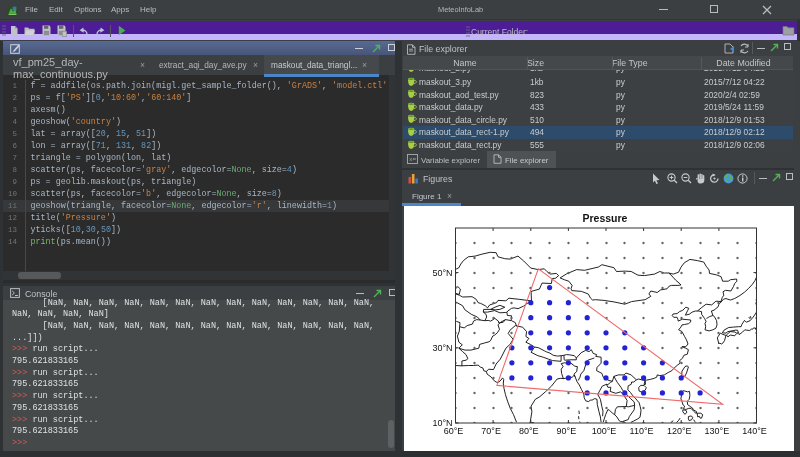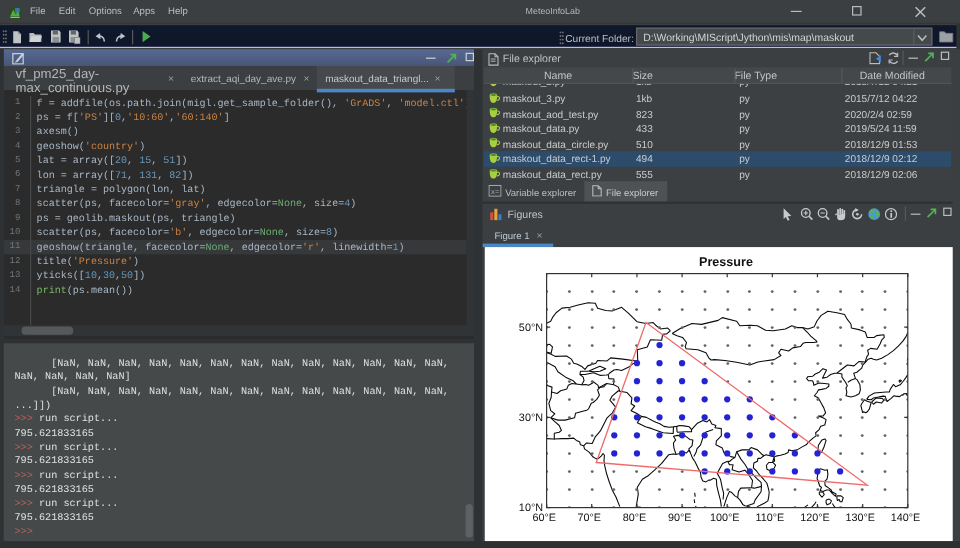--- a/index.html
+++ b/index.html
@@ -23,21 +23,21 @@
   <div class="abs" style="left:111px;top:5px;font-size:8px">Apps</div>
   <div class="abs" style="left:140px;top:5px;font-size:8px">Help</div>
   <div class="abs" style="left:438px;top:5px;font-size:7.4px;color:#b5b8ba">MeteoInfoLab</div>
   <div class="abs" style="left:659px;top:9px;width:9px;height:1.4px;background:#b9bcbe"></div>
   <div class="abs" style="left:710px;top:5px;width:8px;height:8px;border:1.3px solid #b9bcbe"></div>
   <svg class="hic" style="left:762px;top:5px" width="10" height="10" viewBox="0 0 10 10">
       <path d="M1 1 L9 9 M9 1 L1 9" stroke="#b9bcbe" stroke-width="1.3"></path>
     </svg>
 </div>
 
-<div class="abs" style="left:0;top:21px;width:800px;height:19px;background:#0f172a;border-bottom:1px solid #c4b5fd">
+<div class="abs" style="left:0;top:21px;width:800px;height:19px;background:#4c1d95;border-bottom:6px solid #c4b5fd">
   <svg class="hic" style="left:2px;top:3px" width="4" height="13" viewBox="0 0 4 13">
       <g fill="#6a6e70">
         <circle cx="1" cy="2" r="0.8"></circle>
         <circle cx="1" cy="5" r="0.8"></circle>
         <circle cx="1" cy="8" r="0.8"></circle>
         <circle cx="1" cy="11" r="0.8"></circle>
         <circle cx="3" cy="2" r="0.8"></circle>
         <circle cx="3" cy="5" r="0.8"></circle>
         <circle cx="3" cy="8" r="0.8"></circle>
         <circle cx="3" cy="11" r="0.8"></circle>
@@ -88,27 +88,20 @@
         <circle cx="1" cy="5" r="0.8"></circle>
         <circle cx="1" cy="8" r="0.8"></circle>
         <circle cx="1" cy="11" r="0.8"></circle>
         <circle cx="3" cy="2" r="0.8"></circle>
         <circle cx="3" cy="5" r="0.8"></circle>
         <circle cx="3" cy="8" r="0.8"></circle>
         <circle cx="3" cy="11" r="0.8"></circle>
       </g>
     </svg>
   <div class="abs" style="left:471px;top:5.5px;font-size:8.5px;color:#bcbfc1">Current Folder:</div>
-  <div class="abs" style="left:530px;top:2px;width:247px;height:15px;background:#45494b;border:1px solid #646869">
-    <div class="abs" style="left:5px;top:2px;font-size:8.7px;color:#d2d5d7;white-space:nowrap">D:\Working\MIScript\Jython\mis\map\maskout</div>
-    <svg class="hic" style="right:3px;top:4px" width="9" height="7" viewBox="0 0 9 7">
-        <path d="M1 1.5 L4.5 5.5 L8 1.5" fill="none" stroke="#b9bcbe" stroke-width="1.3"></path>
-      </svg>
-    <div class="abs" style="right:14px;top:1px;width:1px;height:13px;background:#5a5e60"></div>
-  </div>
   <svg class="hic" style="left:782px;top:4px" width="13" height="11" viewBox="0 0 13 11">
     <path d="M1 1.5h4l1.2 1.3H12V10H1z" fill="#9aa0a4" stroke="#73787c" stroke-width="0.7"></path>
   </svg>
 </div>
 
 <div class="abs" style="left:3px;top:41px;width:392px;height:242px;background:#2b2b2b">
 
   <div class="abs" style="left:0;top:0;width:392px;height:14px;background:linear-gradient(180deg,#586a93,#475578)">
     <svg class="hic" style="left:7px;top:2px" width="11" height="11" viewBox="0 0 11 11">
       <rect x="0.7" y="1.7" width="8.6" height="8.6" fill="none" stroke="#cdd3dc" stroke-width="1"></rect>
@@ -148,20 +141,33 @@
     <div class="abs" style="left:27.5px;top:0;color:#a9b7c6;white-space:pre">f = addfile(os.path.join(migl.get_sample_folder(), <span style="color:#cc8242">'GrADS'</span>, <span style="color:#cc8242">'model.ctl'</span>)<br>ps = f[<span style="color:#cc8242">'PS'</span>][<span style="color:#6897bb">0</span>,<span style="color:#cc8242">'10:60'</span>,<span style="color:#cc8242">'60:140'</span>]<br>axesm()<br>geoshow(<span style="color:#cc8242">'country'</span>)<br>lat = array([<span style="color:#6897bb">20</span>, <span style="color:#6897bb">15</span>, <span style="color:#6897bb">51</span>])<br>lon = array([<span style="color:#6897bb">71</span>, <span style="color:#6897bb">131</span>, <span style="color:#6897bb">82</span>])<br>triangle = polygon(lon, lat)<br>scatter(ps, facecolor=<span style="color:#cc8242">'gray'</span>, edgecolor=<span style="color:#6aab73">None</span>, size=<span style="color:#6897bb">4</span>)<br>ps = geolib.maskout(ps, triangle)<br>scatter(ps, facecolor=<span style="color:#cc8242">'b'</span>, edgecolor=<span style="color:#6aab73">None</span>, size=<span style="color:#6897bb">8</span>)<br>geoshow(triangle, facecolor=<span style="color:#6aab73">None</span>, edgecolor=<span style="color:#cc8242">'r'</span>, linewidth=<span style="color:#6897bb">1</span>)<br>title(<span style="color:#cc8242">'Pressure'</span>)<br>yticks([<span style="color:#6897bb">10</span>,<span style="color:#6897bb">30</span>,<span style="color:#6897bb">50</span>])<br><span style="color:#77b767">print</span>(ps.mean())</div>
   </div>
 
   <div class="abs" style="left:0;top:230px;width:392px;height:9px;background:#313436">
     <div class="abs" style="left:15px;top:1px;width:43px;height:7px;background:#55595b;border-radius:3px"></div>
   </div>
   <div class="abs" style="left:386px;top:34px;width:6px;height:196px;background:#313436"></div>
 </div>
 
 <div class="abs" style="left:3px;top:286px;width:392px;height:165px;background:#45494a">
+  <div class="abs" style="left:0;top:0;width:392px;height:14px;background:#3c3f41">
+    <svg class="hic" style="left:7px;top:2px" width="10" height="10" viewBox="0 0 10 10">
+      <rect x="0.6" y="0.6" width="8.8" height="8.8" fill="none" stroke="#b9bcbe" stroke-width="1"></rect>
+      <path d="M2.2 3 L4.4 5 L2.2 7" fill="none" stroke="#b9bcbe" stroke-width="1"></path>
+      <path d="M5 7.5 H8" stroke="#b9bcbe" stroke-width="1"></path>
+    </svg>
+    <div class="abs" style="left:22px;top:2.5px;font-size:8.8px;color:#c0c3c5">Console</div>
+    <div class="abs" style="left:353px;top:7px;width:8px;height:1.4px;background:#b9bcbe"></div>
+    <svg class="hic" style="left:370px;top:3px" width="9" height="9" viewBox="0 0 9 9">
+        <path d="M1 8 L7 2 M3.5 1.5 H7.5 V5.5" fill="none" stroke="#51b356" stroke-width="1.4"></path>
+      </svg>
+    <div class="abs" style="left:386px;top:3px;width:7px;height:7px;border:1.2px solid #b9bcbe"></div>
+  </div>
   <div class="abs mono" style="left:9px;top:11.5px;width:380px;font-size:8.5px;line-height:11.7px;color:#dfe1e2;white-space:pre">&nbsp;&nbsp;&nbsp;&nbsp;&nbsp;&nbsp;[NaN,&nbsp;NaN,&nbsp;NaN,&nbsp;NaN,&nbsp;NaN,&nbsp;NaN,&nbsp;NaN,&nbsp;NaN,&nbsp;NaN,&nbsp;NaN,&nbsp;NaN,&nbsp;NaN,&nbsp;NaN,<br>NaN, NaN, NaN, NaN]<br>&nbsp;&nbsp;&nbsp;&nbsp;&nbsp;&nbsp;[NaN,&nbsp;NaN,&nbsp;NaN,&nbsp;NaN,&nbsp;NaN,&nbsp;NaN,&nbsp;NaN,&nbsp;NaN,&nbsp;NaN,&nbsp;NaN,&nbsp;NaN,&nbsp;NaN,&nbsp;NaN,<br>...]])<br><span style="color:#cc5b56">&gt;&gt;&gt;</span> run script...<br>795.621833165<br><span style="color:#cc5b56">&gt;&gt;&gt;</span> run script...<br>795.621833165<br><span style="color:#cc5b56">&gt;&gt;&gt;</span> run script...<br>795.621833165<br><span style="color:#cc5b56">&gt;&gt;&gt;</span> run script...<br>795.621833165<br><span style="color:#cc5b56">&gt;&gt;&gt;</span></div>
   <div class="abs" style="left:385px;top:134px;width:6px;height:28px;background:#5d6163;border-radius:3px"></div>
 </div>
 
 <div class="abs" style="left:402px;top:41px;width:392px;height:129px;background:#3c3f41">
   <div class="abs" style="left:0;top:0;width:392px;height:15px;background:#3c3f41">
     <svg class="hic" style="left:4px;top:3px" width="10" height="11" viewBox="0 0 10 11">
       <path d="M1.5 0.8h5l2.5 2.5v7h-7.5z" fill="none" stroke="#b9bcbe" stroke-width="0.9"></path>
       <path d="M6.5 0.8v2.5h2.5" fill="none" stroke="#b9bcbe" stroke-width="0.9"></path>
       <path d="M3 5.2h4M3 7h4" stroke="#b9bcbe" stroke-width="0.8"></path>

